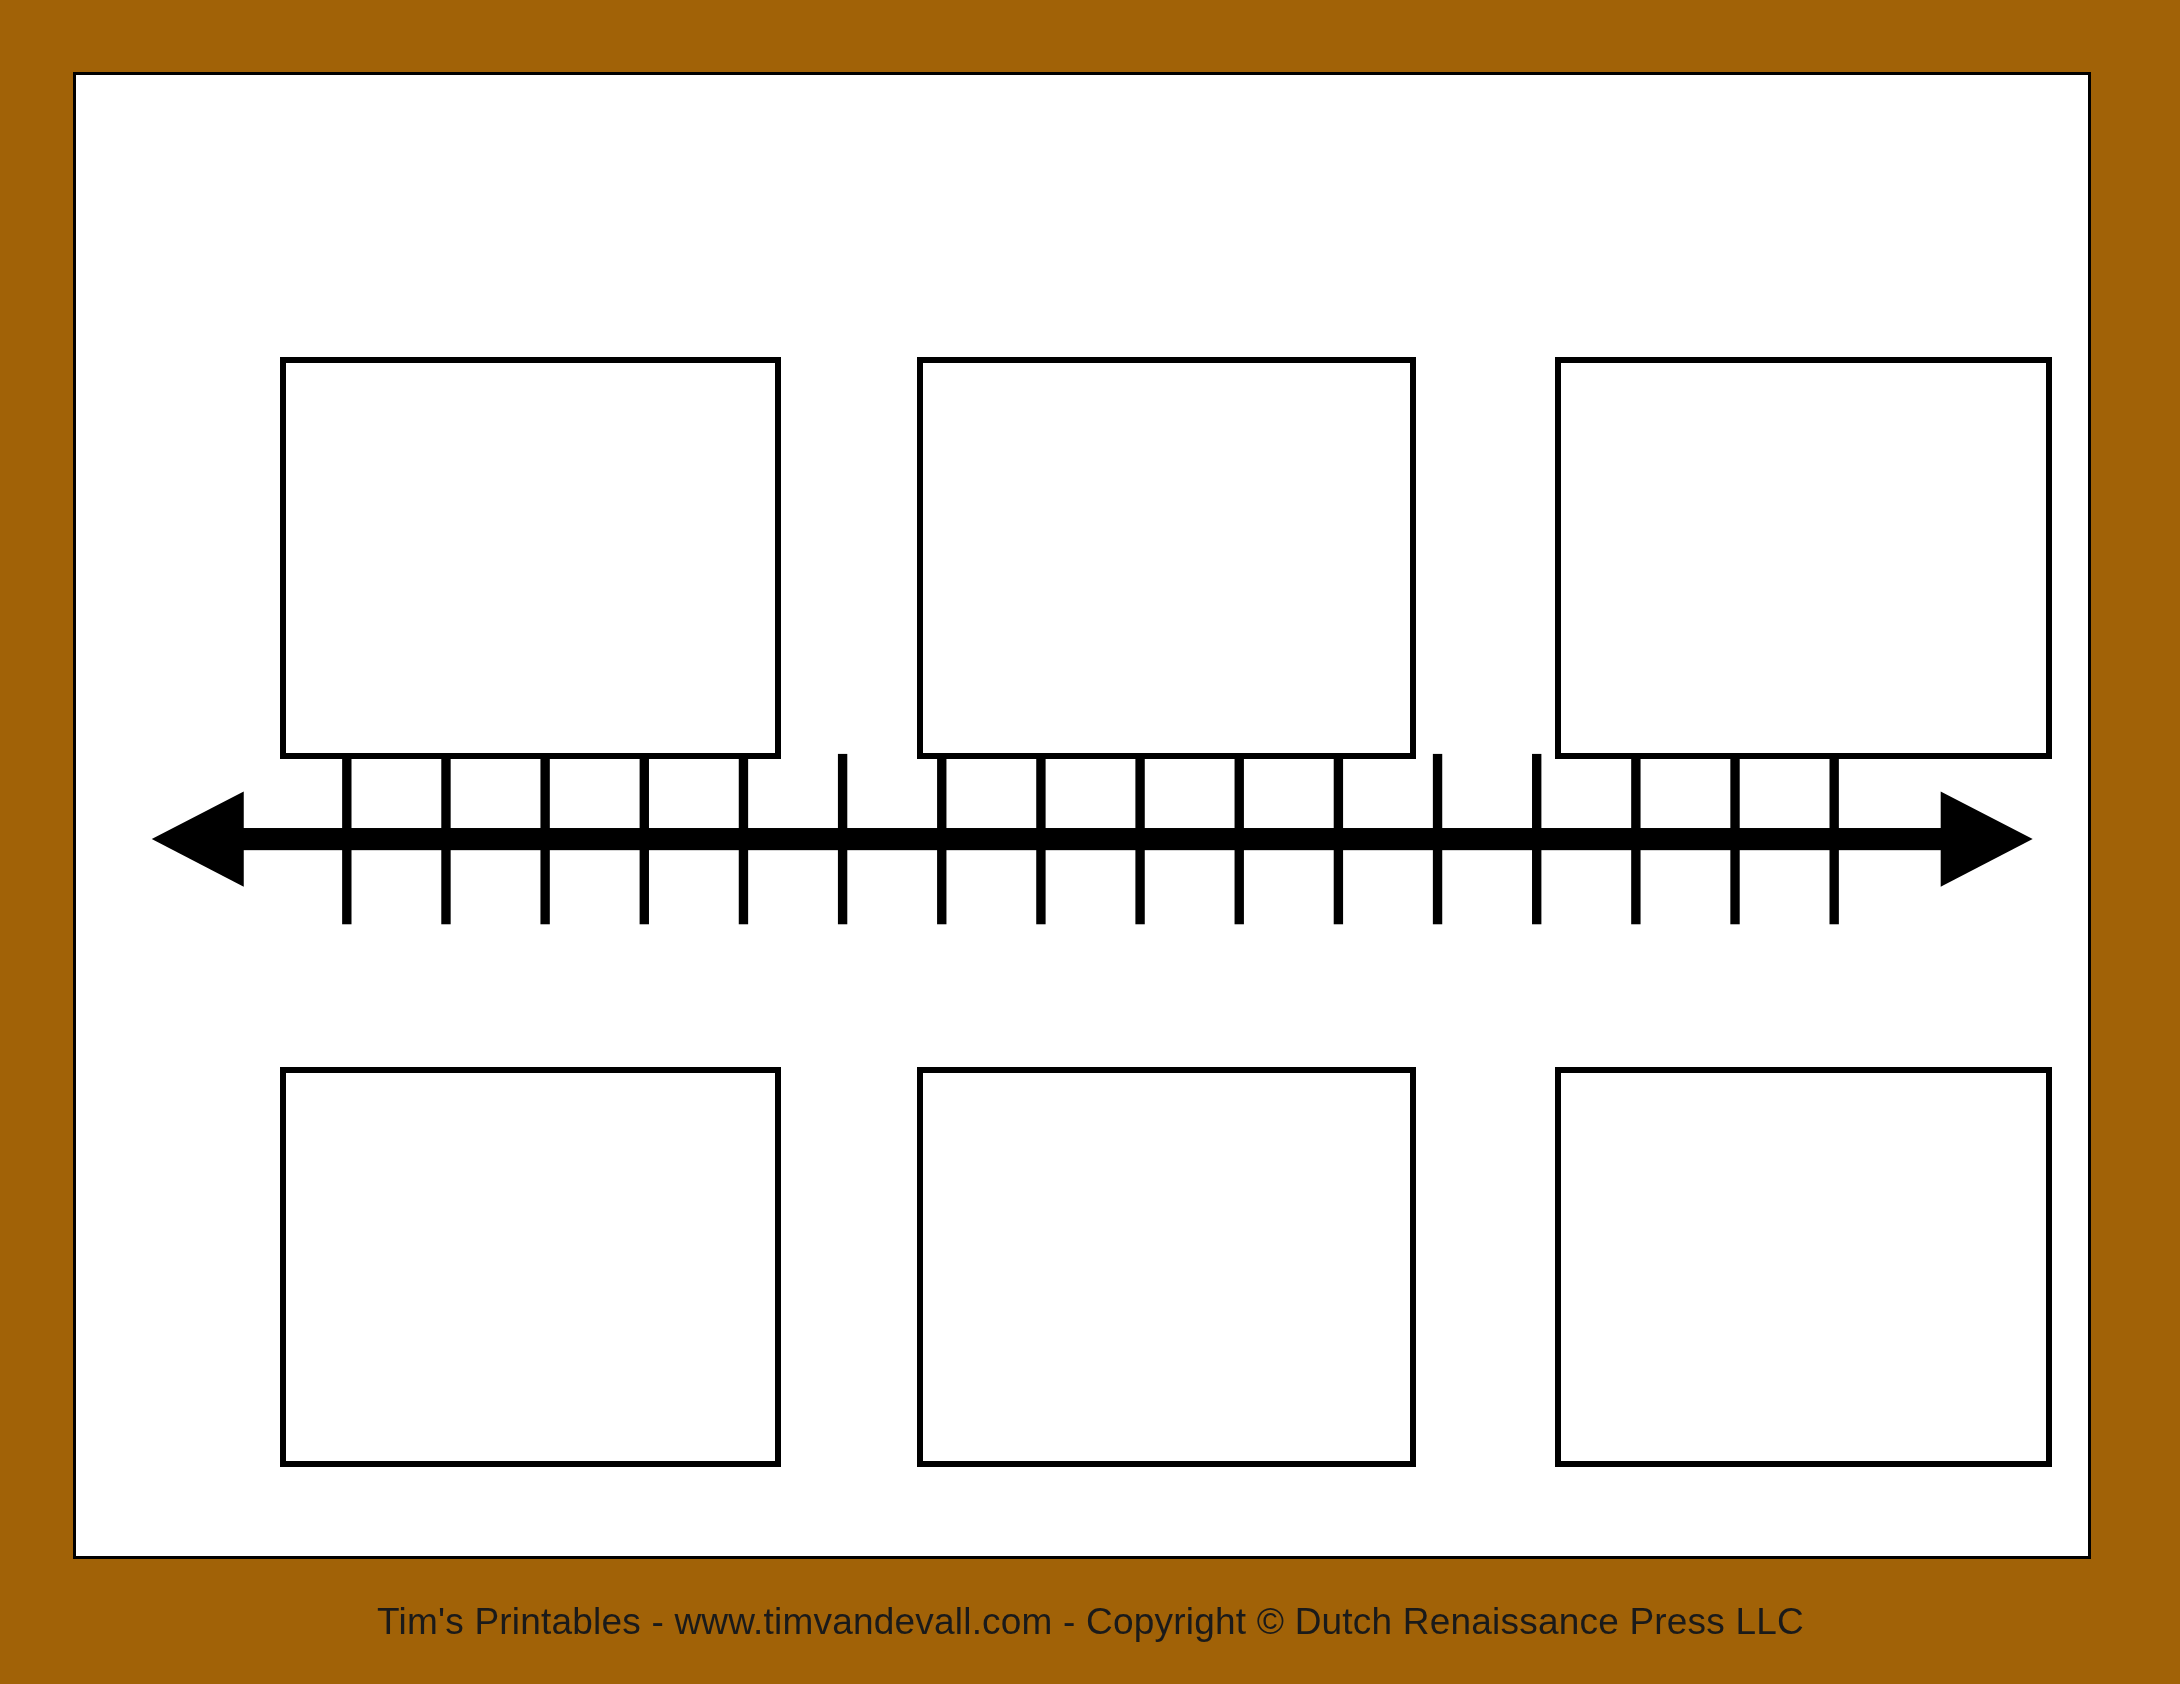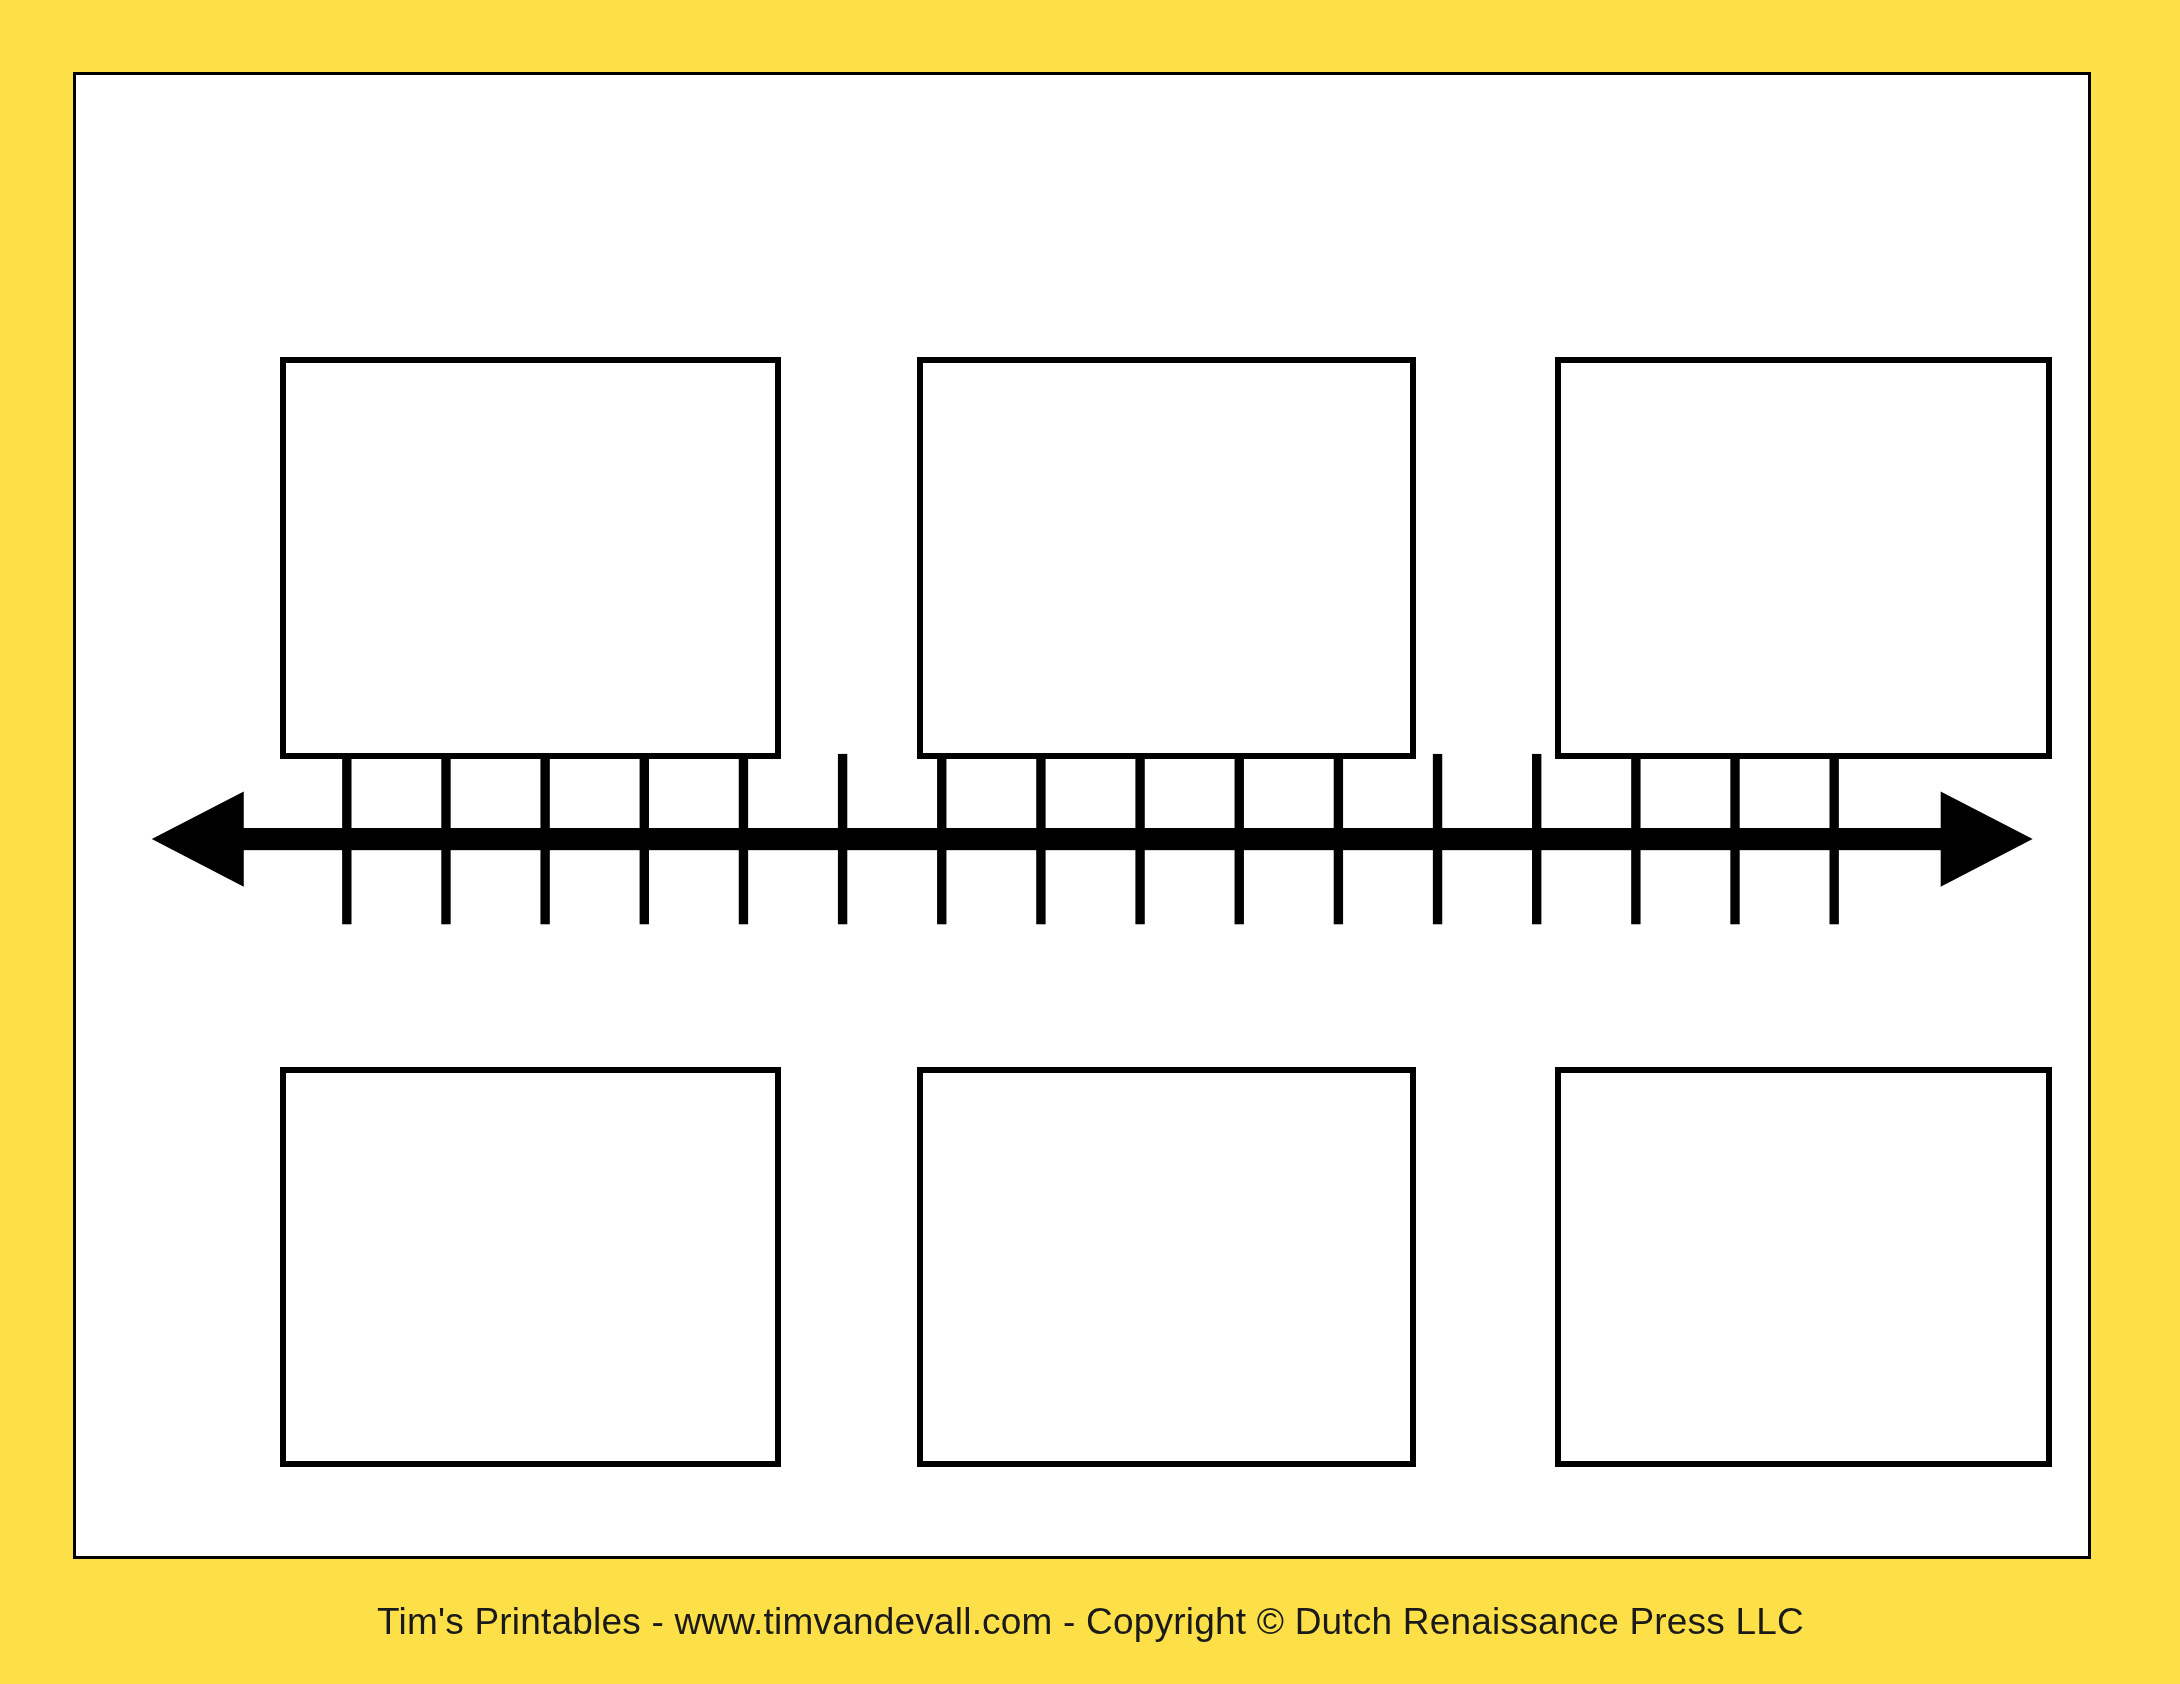--- a/index.html
+++ b/index.html
@@ -7,21 +7,21 @@
     padding: 0;
     background: #ffffff;
   }
   body {
     font-family: "Liberation Sans", sans-serif;
   }
   #page {
     position: relative;
     width: 2181px;
     height: 1685px;
-    background: #fde047;
+    background: #a16207;
     overflow: hidden;
   }
   
   #page-border {
     position: absolute;
     left: 73px;
     top: 72px;
     width: 2018px;
     height: 1487px;
     border: 3.4px solid #000000;

